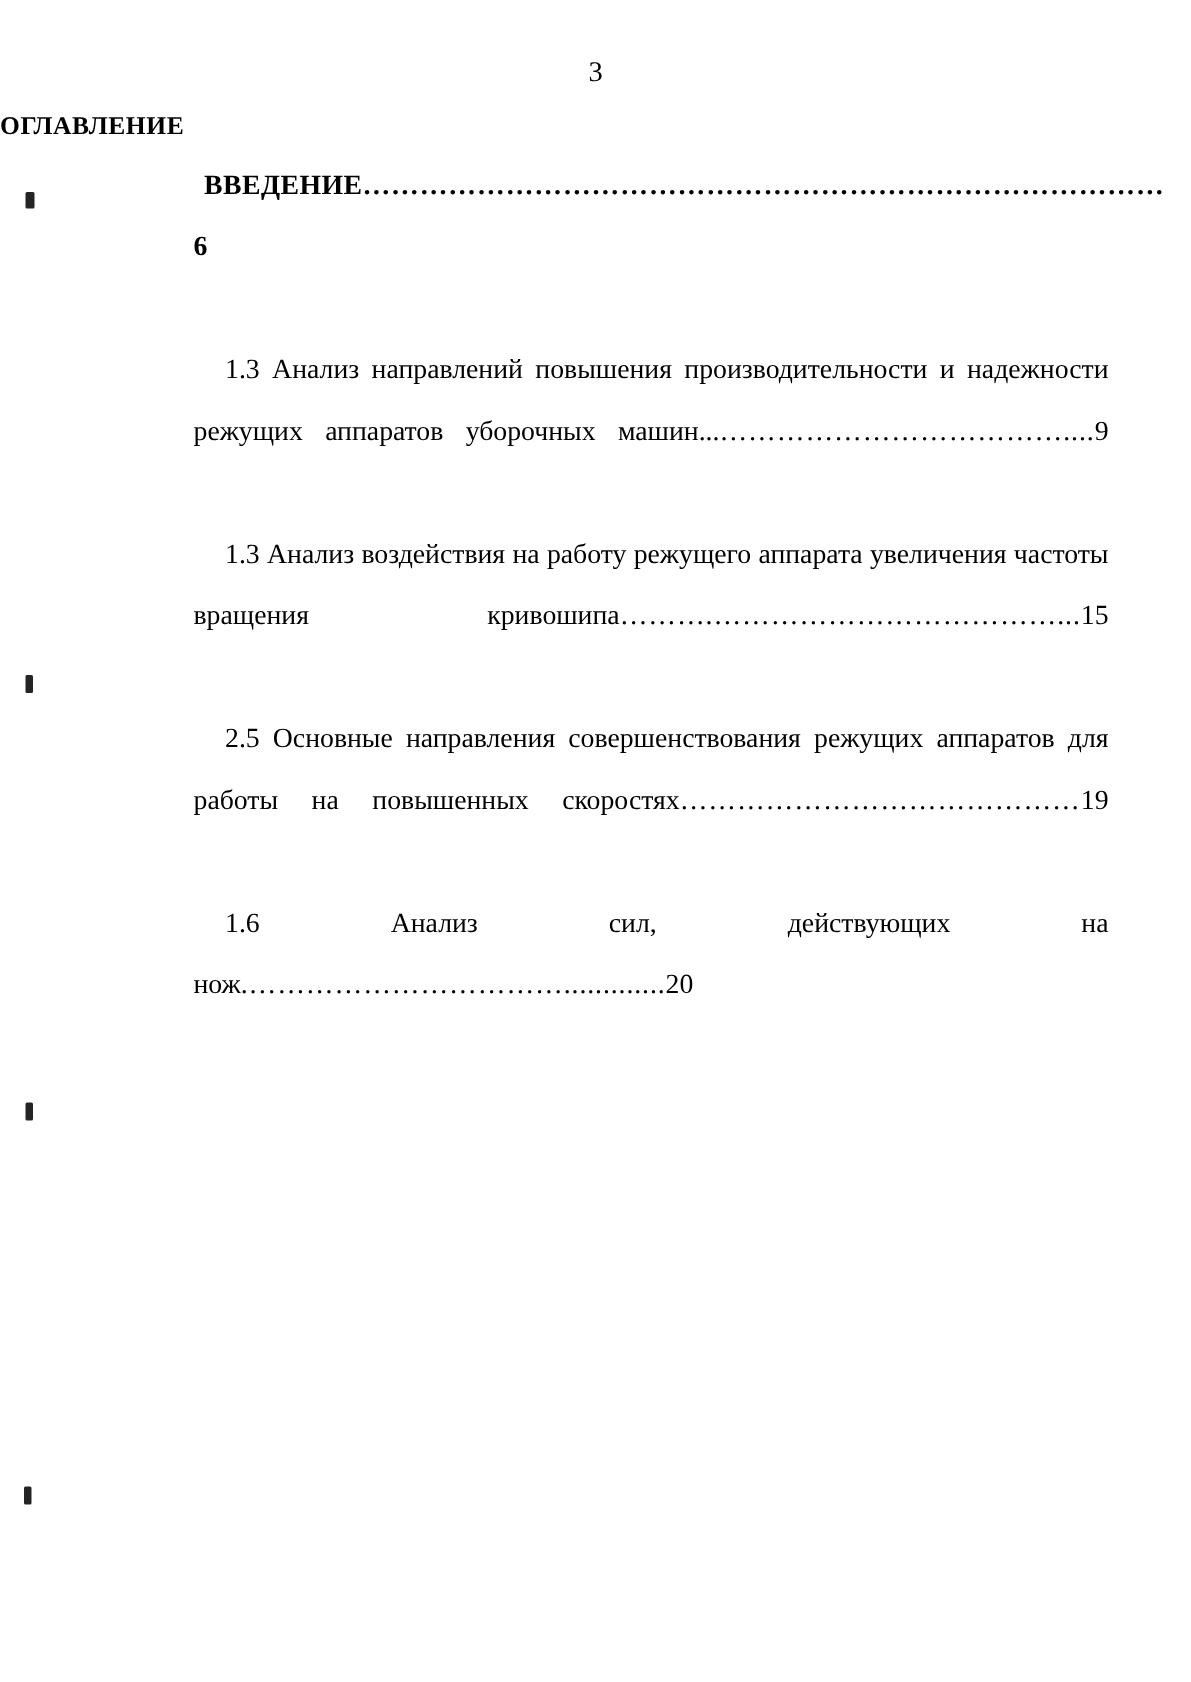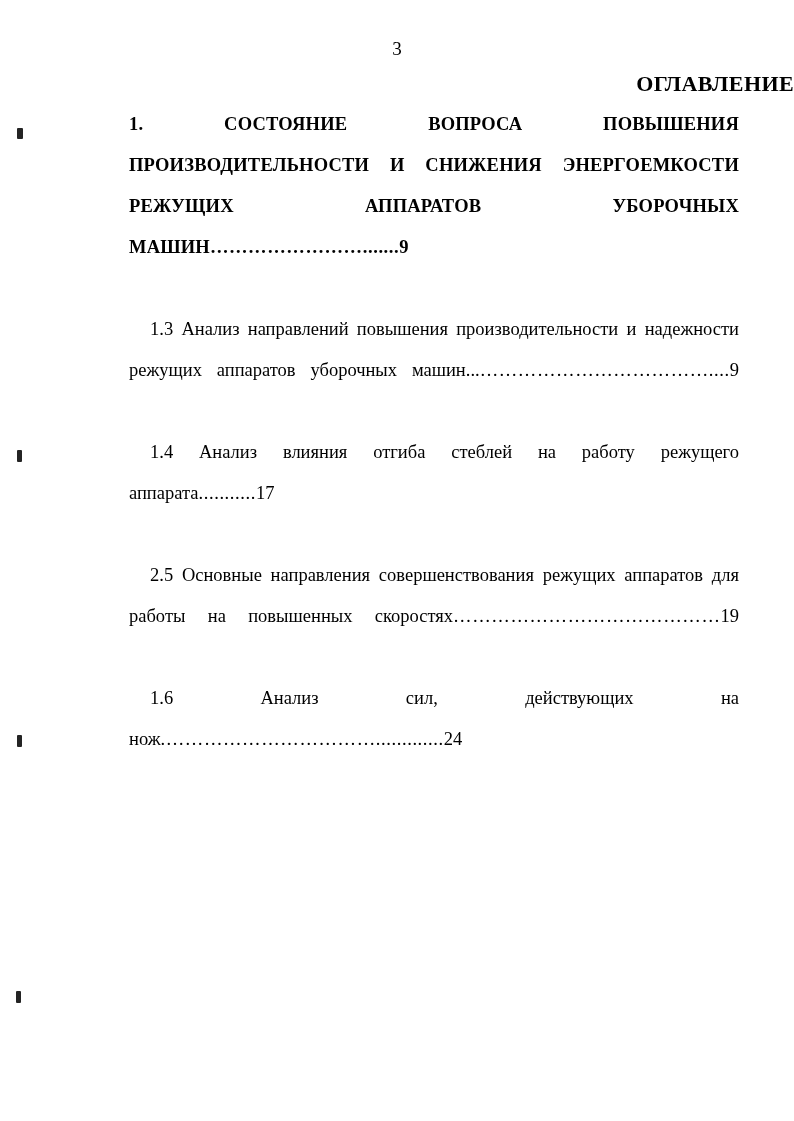--- a/index.html
+++ b/index.html
@@ -37,22 +37,22 @@
     font-size: 19px;
     line-height: 22px;
   }
 
   
   .doc-title {
     position: absolute;
     top: 72px;
     left: 0;
     width: 794px;
-    text-align: right;
-    font-size: 22px;
+    text-align: left;
+    font-size: 17px;
     font-weight: bold;
     letter-spacing: .4px;
     line-height: 24px;
   }
 
   
   .toc {
     position: absolute;
     top: 104px;
     left: 129px;
@@ -102,24 +102,24 @@
 </head>
 <body>
 
 <div class="page">
 
   <div class="folio">3</div>
 
   <div class="doc-title">ОГЛАВЛЕНИЕ</div>
 
   <div class="toc">
-      <p class="entry chapter"><span>1. СОСТОЯНИЕ ВОПРОСА ПОВЫШЕНИЯ ПРОИЗВОДИТЕЛЬНОСТИ И СНИЖЕНИЯ ЭНЕРГОЕМКОСТИ РЕЖУЩИХ АППАРАТОВ УБОРОЧНЫХ МАШИН</span><span class="leader">…………………….......</span><span class="pageno">9</span></p>
+      <p class="entry front"><span>ВВЕДЕНИЕ</span><span class="leader">…………………………………………………………………………</span><span class="pageno">6</span></p>
       <p class="entry section"><span>1.3 Анализ направлений повышения производительности и надежности режущих аппаратов уборочных машин...</span><span class="leader">………………………………....</span><span class="pageno">9</span></p>
-      <p class="entry section"><span>1.4 Анализ влияния отгиба стеблей на работу режущего аппарата</span><span class="leader">...........</span><span class="pageno">17</span></p>
+      <p class="entry section"><span>1.3 Анализ воздействия на работу режущего аппарата увеличения частоты вращения кривошипа</span><span class="leader">……….………………………………...</span><span class="pageno">15</span></p>
       <p class="entry section"><span>2.5 Основные направления совершенствования режущих аппаратов для работы на повышенных скоростях</span><span class="leader">……………………………………</span><span class="pageno">19</span></p>
-      <p class="entry section"><span>1.6 Анализ сил, действующих на нож</span><span class="leader">.…………………………….............</span><span class="pageno">24</span></p>
+      <p class="entry section"><span>1.6 Анализ сил, действующих на нож</span><span class="leader">.…………………………….............</span><span class="pageno">20</span></p>
     </div>
 
 <div class="scan-mark" style="left: 17px; top: 128px; width: 6px; height: 11px;"></div>
     <div class="scan-mark" style="left: 17px; top: 450px; width: 5px; height: 12px;"></div>
     <div class="scan-mark" style="left: 17px; top: 735px; width: 5px; height: 12px;"></div>
     <div class="scan-mark" style="left: 16px; top: 991px; width: 5px; height: 12px;"></div>
   </div>
 
 </body></html>

